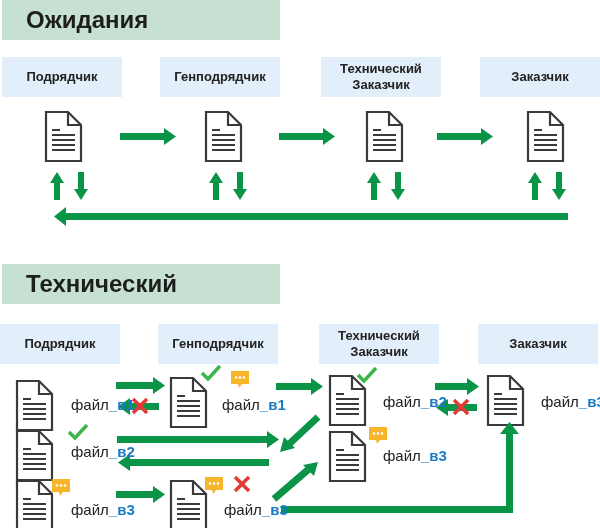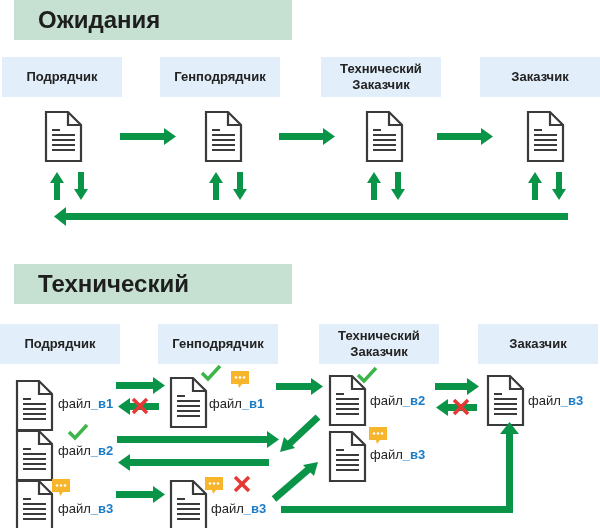--- a/index.html
+++ b/index.html
@@ -1,23 +1,23 @@
 <!DOCTYPE html>
 <html><head>
   <meta charset="utf-8">
   <style>
     html, body { margin: 0; padding: 0; background: #ffffff; }
     body { width: 600px; height: 528px; position: relative; overflow: hidden;
            font-family: "Liberation Sans", "DejaVu Sans", sans-serif; }
-    .section-banner { position: absolute; left: 14px; width: 278px; height: 40px; background: #c6e1d1; }
+    .section-banner { position: absolute; left: 2px; width: 278px; height: 40px; background: #c6e1d1; }
     .section-title { position: absolute; left: 24px; top: 0; line-height: 40px; font-size: 24px; font-weight: bold; color: #1e1e1e; }
     .role-box { position: absolute; width: 120px; height: 40px; background: #e2eef9; display: flex; align-items: center; justify-content: center; text-align: center; }
     .role-label { font-size: 13px; font-weight: bold; color: #222; line-height: 16px; }
     svg.overlay { position: absolute; left: 0; top: 0; }
-    .file-label { position: absolute; font-size: 13px; color: #222; white-space: nowrap; }
+    .file-label { position: absolute; font-size: 15px; color: #222; white-space: nowrap; margin-left: 13px; }
     .file-ver { color: #1a7bc6; font-weight: bold; }
   </style>
 </head>
 <body>
 
 <div class="section-banner" style="top:0;">
   <span class="section-title">Ожидания</span>
 </div>
 
 <div class="role-box" style="left:2px; top:57px;">

